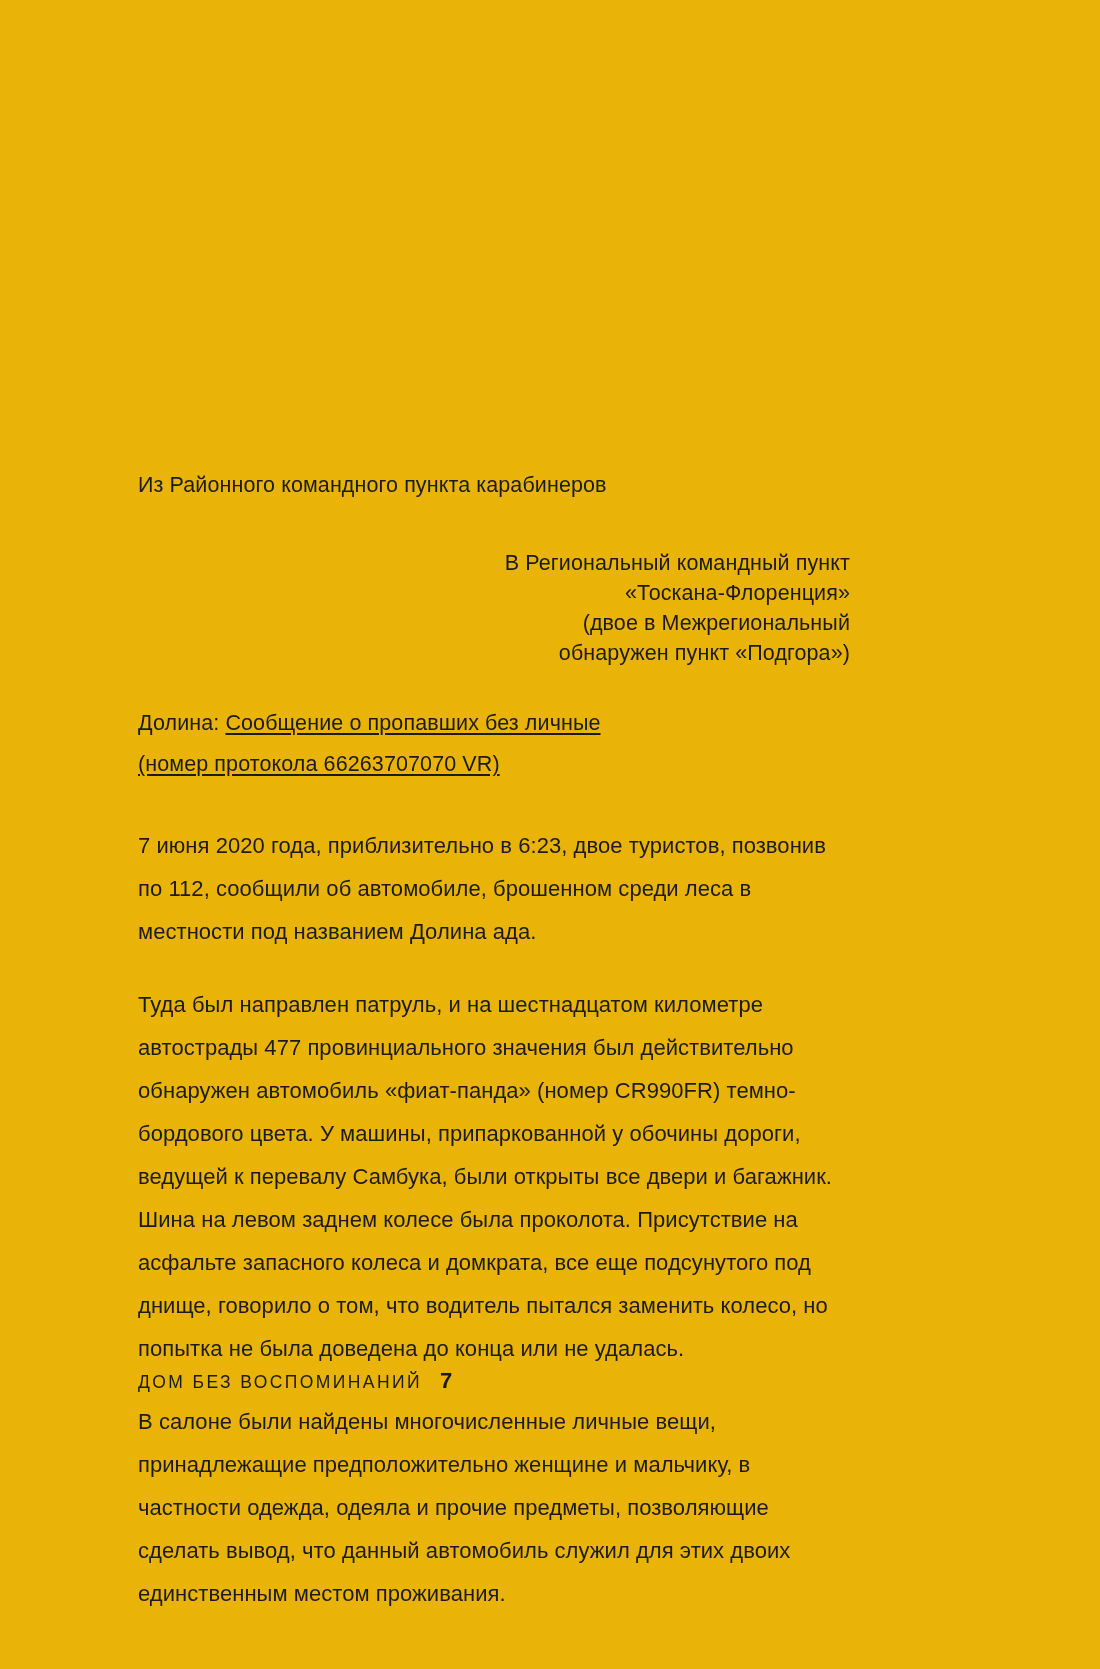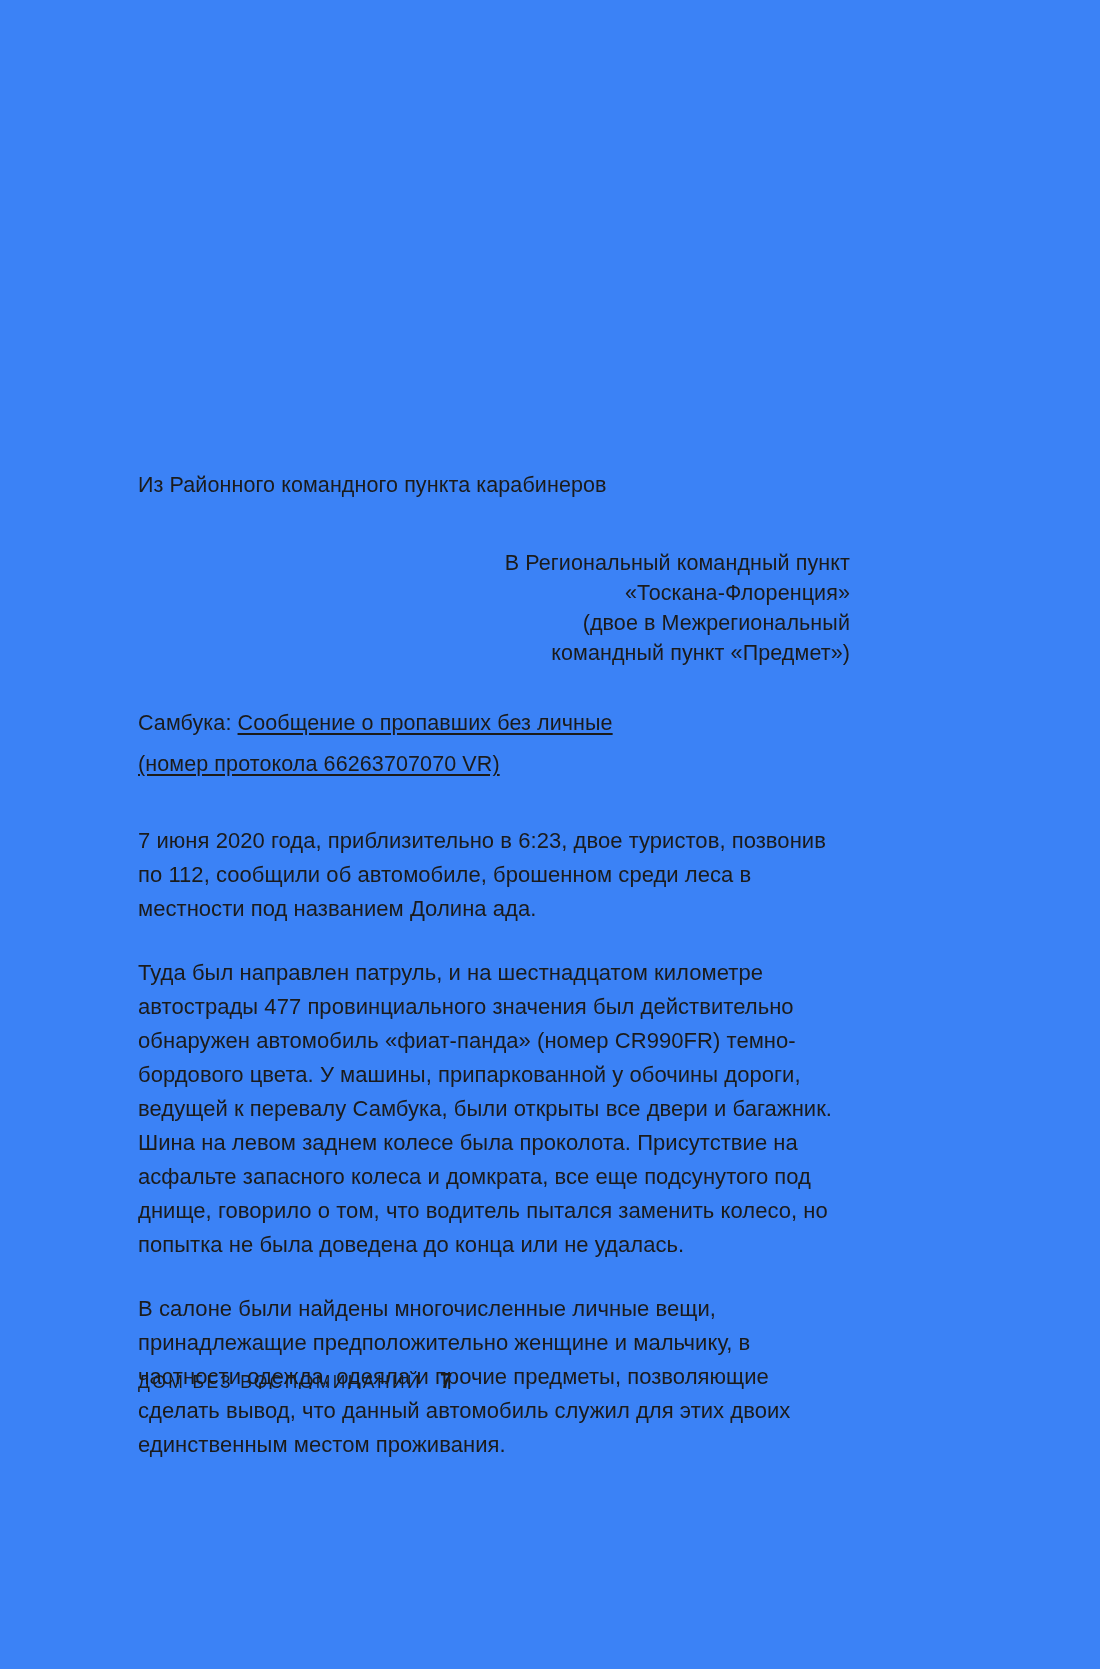--- a/index.html
+++ b/index.html
@@ -14,21 +14,21 @@
     color: #1b1b1b;
     position: relative;
     overflow: hidden;
   }
   .page {
     position: absolute;
     left: 0;
     top: 0;
     width: 1100px;
     height: 1669px;
-    background: #3b82f6;
+    background: #eab308;
   }
   .content {
     position: absolute;
     left: 138px;
     top: 470px;
     width: 712px;
   }
   .from-block {
     font-size: 21.5px;
     line-height: 30px;
@@ -63,21 +63,21 @@
   }
   .subject-line2 {
     text-decoration: underline;
     text-underline-offset: 3px;
     display: inline-block;
     margin-top: 10px;
   }
   .para {
     margin-top: 30px;
     font-size: 22px;
-    line-height: 34px;
+    line-height: 43px;
     letter-spacing: 0.05px;
     text-align: left;
   }
   .para.first {
     margin-top: 44px;
   }
   .footer {
     position: absolute;
     left: 138px;
     top: 1368px;
@@ -108,25 +108,25 @@
   <div class="content">
 
     <div class="from-block">
       <div>Из Районного командного пункта карабинеров</div>
     </div>
 
     <div class="to-block">
       <div>В Региональный командный пункт</div>
       <div>«Тоскана-Флоренция»</div>
       <div>(двое в Межрегиональный</div>
-      <div>командный пункт «Предмет»)</div>
+      <div>обнаружен пункт «Подгора»)</div>
     </div>
 
     <div class="subject-block">
-      <span class="subject-label">Самбука: </span><span class="subject-underline">Сообщение о пропавших без личные </span><br>
+      <span class="subject-label">Долина: </span><span class="subject-underline">Сообщение о пропавших без личные </span><br>
       <span class="subject-line2">(номер протокола 66263707070 VR)</span>
     </div>
 
     <p class="para first">7 июня 2020 года, приблизительно в 6:23, двое туристов, позвонив по 112, сообщили об автомобиле, брошенном среди леса в местности под названием Долина ада.</p>
     <p class="para">Туда был направлен патруль, и на шестнадцатом километре автострады 477 провинциального значения был действительно обнаружен автомобиль «фиат-панда» (номер CR990FR) темно-бордового цвета. У машины, припаркованной у обочины дороги, ведущей к перевалу Самбука, были открыты все двери и багажник. Шина на левом заднем колесе была проколота. Присутствие на асфальте запасного колеса и домкрата, все еще подсунутого под днище, говорило о том, что водитель пытался заменить колесо, но попытка не была доведена до конца или не удалась.</p>
     <p class="para">В салоне были найдены многочисленные личные вещи, принадлежащие предположительно женщине и мальчику, в частности одежда, одеяла и прочие предметы, позволяющие сделать вывод, что данный автомобиль служил для этих двоих единственным местом проживания.</p>
 
   </div>
 
   <div class="footer">

